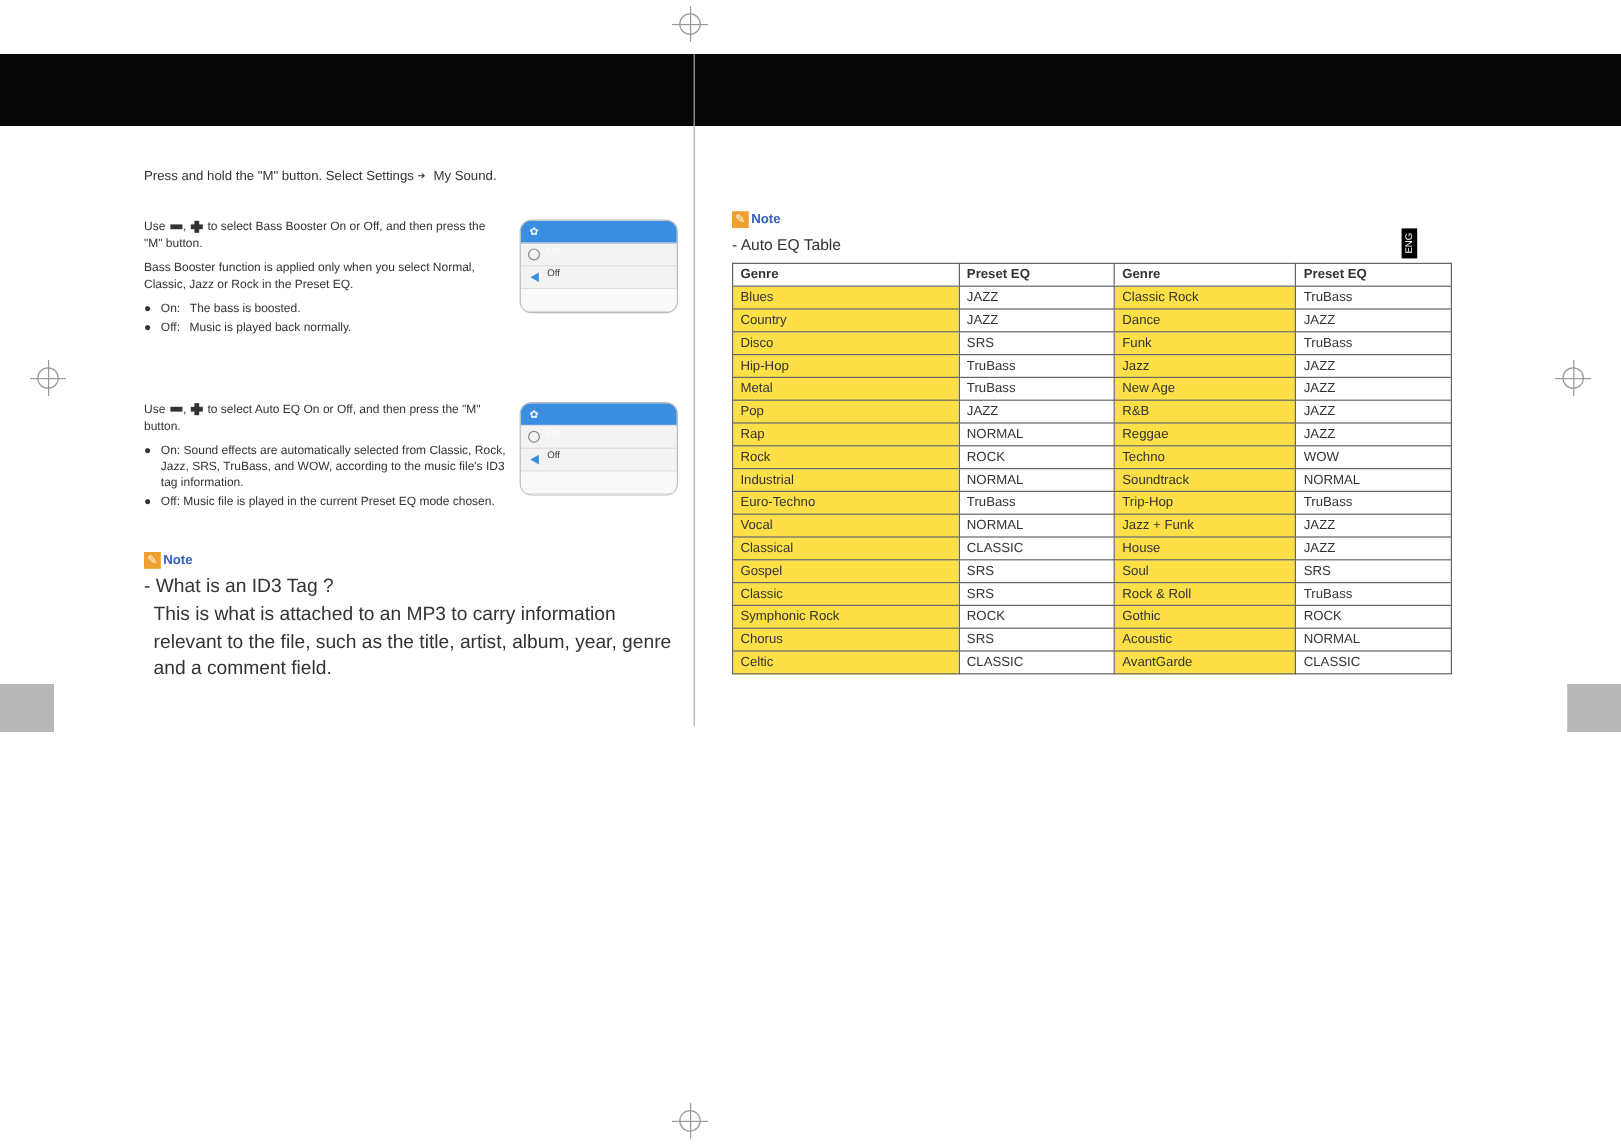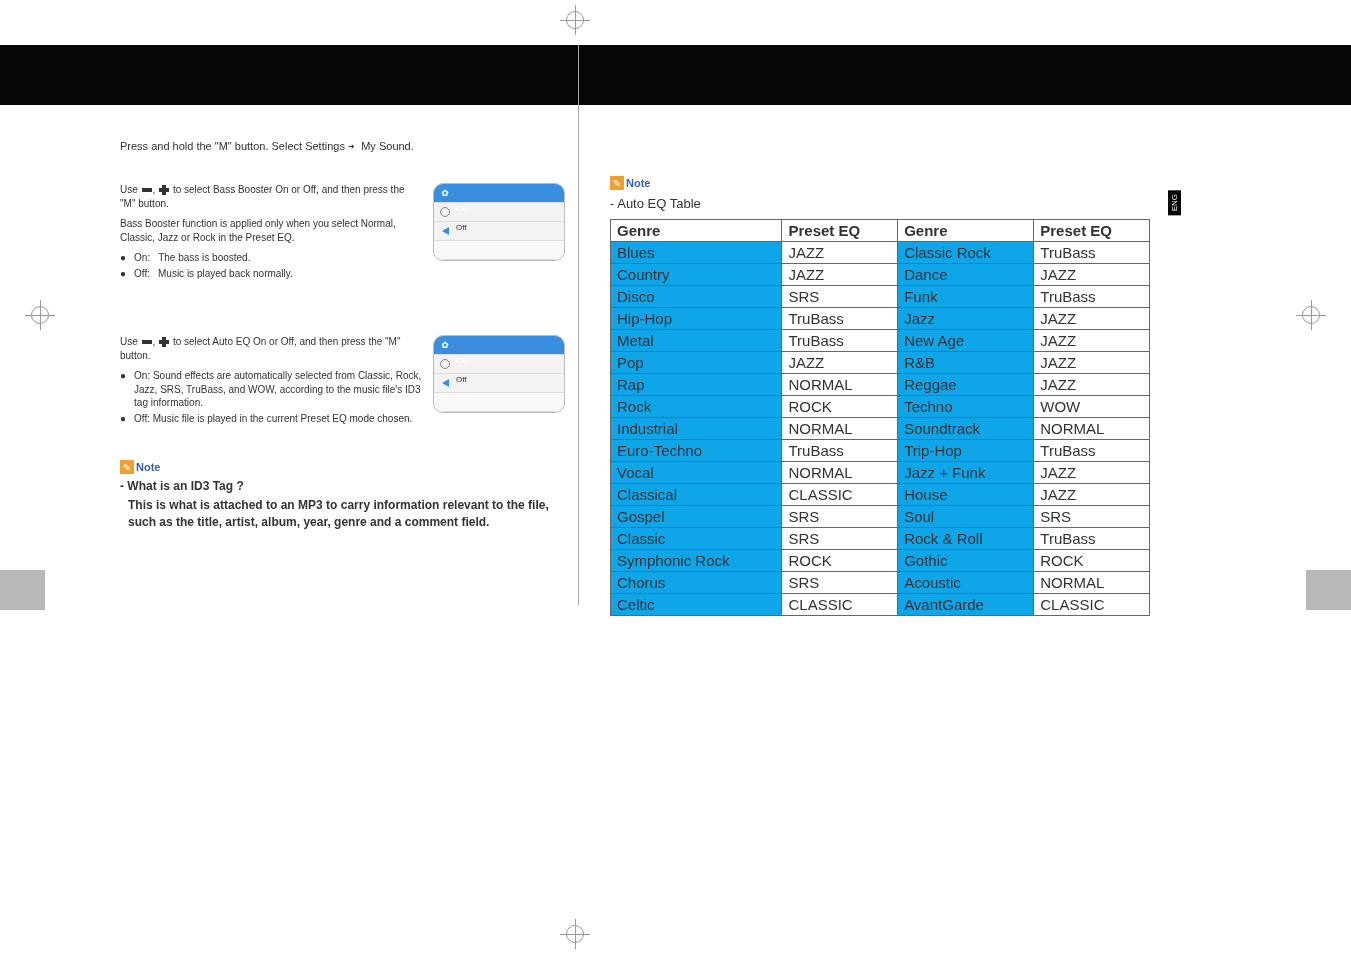--- a/index.html
+++ b/index.html
@@ -32,25 +32,25 @@
 .device-row.blank { height: 18px; background: #f9f9f9; }
 .dev-icon { width: 10px; height: 10px; display: flex; align-items: center; justify-content: center; font-size: 9px; }
 .gear { color: #3a8ee0; }
 .device-row.active .gear { color: #fff; }
 .spk { width: 8px; height: 8px; border: 1px solid #888; border-radius: 50%; }
 .tri { width: 0; height: 0; border-top: 4px solid transparent; border-bottom: 4px solid transparent; border-right: 7px solid #3a8ee0; }
 .dev-label { font-size: 8px; margin-top: 31px; }
 .note-badge { display: inline-flex; align-items: center; margin-bottom: 4px; }
 .note-icon { width: 14px; height: 14px; background: #f0a030; display: inline-flex; align-items: center; justify-content: center; color: #fff; font-size: 10px; margin-right: 2px; }
 .note-text-badge { font-size: 11px; font-weight: bold; color: #3060c0; text-shadow: 0.5px 0.5px 0 #fff; }
-.note-line { font-size: 12px; line-height: 1.4; margin-bottom: 2px; font-weight: bold; }
+.note-line { font-size: 16px; line-height: 1.4; margin-bottom: 2px; }
 .auto-eq-title { font-size: 13px; margin: 2px 0 8px 0; }
-table { border-collapse: collapse; width: 540px; font-size: 15px; }
+table { border-collapse: collapse; width: 600px; font-size: 11px; }
 th, td { border: 1px solid #666; padding: 2px 6px; height: 14px; text-align: left; }
-td.genre { background: #0ea5e9; }
+td.genre { background: #fde047; }
 td.eq { background: #fff; }
 .gray-block { position: absolute; width: 45px; height: 40px; background: #b8b8b8; }
 .gray-left { left: 0; top: 570px; }
 .gray-right { right: 0; top: 570px; }
 </style>
 </head>
 <body>
 
 <div class="crop-mark crop-top">
     <div class="hline"></div>

